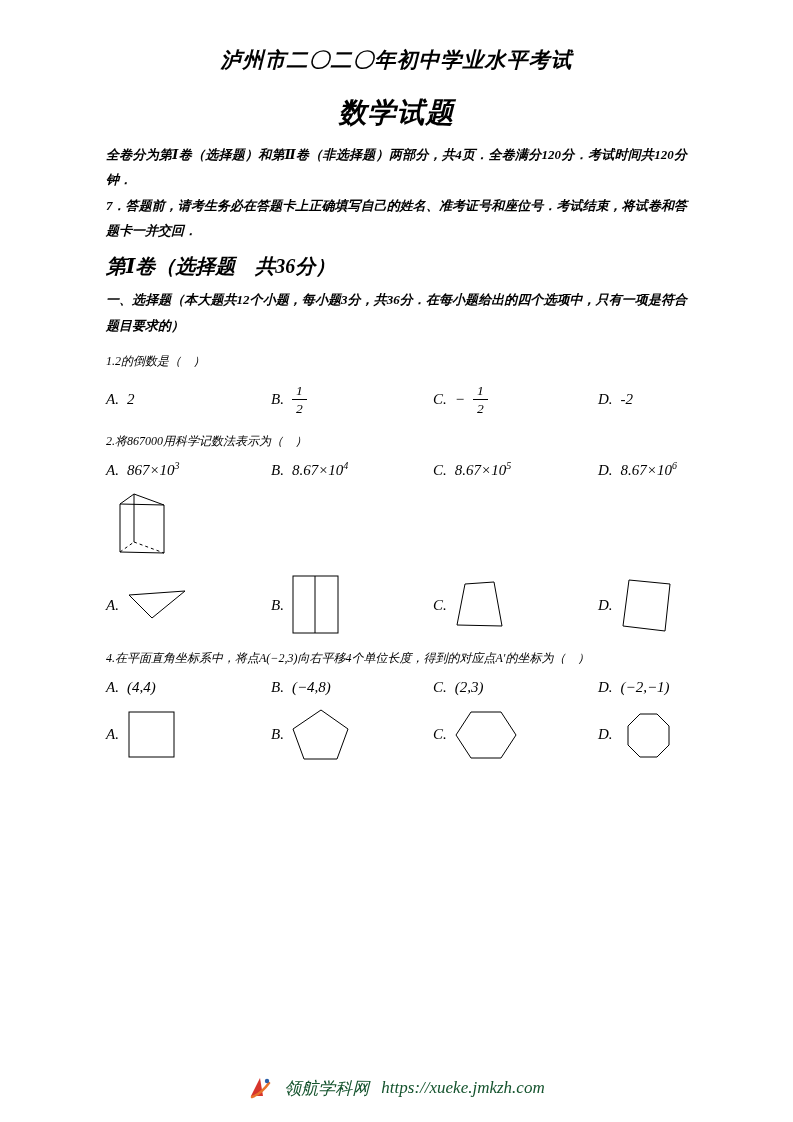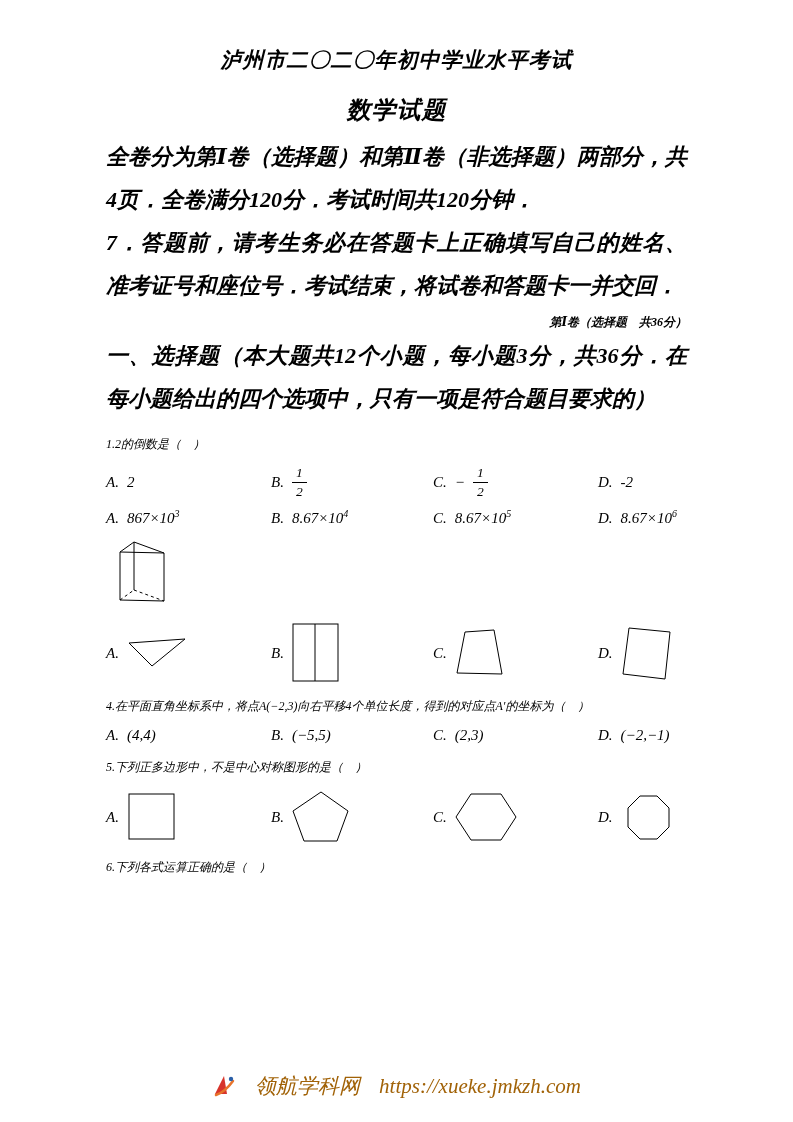--- a/index.html
+++ b/index.html
@@ -3,37 +3,37 @@
 <meta charset="utf-8">
 <style>
   * { margin:0; padding:0; box-sizing:border-box; }
   html,body { background:#ffffff; }
   .page {
     width:717px; height:1122px; position:relative; background:#fff; color:#000;
     font-family:"Liberation Serif","DejaVu Serif",serif; overflow:hidden; margin:2px auto;font-style:italic;
   }
   .content { padding:44px 68px 0 68px; }
   .title { font-size:21px; font-weight:bold; text-align:center; margin-bottom:20px; letter-spacing:1px; }
-  .subtitle { font-size:24px; font-weight:bold; text-align:center; margin-bottom:10px; letter-spacing:1px; }
-  .bold-par { font-size:22px; font-weight:bold; line-height:1.95; text-align:justify; }
-  .section-title { font-size:12px; font-weight:bold; text-align:right; line-height:2.1; margin-top:2px; }
+  .subtitle { font-size:28px; font-weight:bold; text-align:center; margin-bottom:10px; letter-spacing:1px; }
+  .bold-par { font-size:13px; font-weight:bold; line-height:1.95; text-align:justify; }
+  .section-title { font-size:20px; font-weight:bold; text-align:left; line-height:2.1; margin-top:2px; }
   .stem { font-size:12px; line-height:1.8; margin-top:13px; }
   .opt-row { display:grid; grid-template-columns:165px 162px 165px 1fr; font-size:15px; align-items:center; margin-top:9px; }
   .opt { display:flex; align-items:center; gap:8px; }
   .opt-val { white-space:nowrap; }
   .frac { display:inline-flex; flex-direction:column; align-items:center; font-size:13.5px; line-height:1.3; }
   .frac .num { padding:0 4px; border-bottom:1px solid #000; }
   sup.exp { font-size:10px; vertical-align:super; line-height:1; }
   .figure-block { margin:10px 0 2px 6px; }
   .fig-row { margin-top:12px; }
   svg.fig { display:block; }
   .footer {
     position:absolute; left:0; right:0; bottom:24px;
-    display:flex; justify-content:center; align-items:center; gap:19px;
-    color:#a16207; font-size:21px;
+    display:flex; justify-content:center; align-items:center; gap:12px;
+    color:#14532d; font-size:17px;
   }
 </style>
 </head>
 <body>
 
 <div class="page">
   <div class="content">
 
     <h1 class="title">泸州市二〇二〇年初中学业水平考试</h1>
     <h2 class="subtitle">数学试题</h2>
@@ -64,20 +64,21 @@
           <span class="num">1</span>
           <span class="den">2</span>
         </span>
       </div>
       <div class="opt">
         <span class="opt-label">D.</span>
         <span class="opt-val">-2</span>
       </div>
     </div>
 
+    <p class="stem">2.将867000用科学记数法表示为（　）</p>
     <div class="opt-row">
       <div class="opt">
         <span class="opt-label">A.</span>
         <span class="opt-val"><span>867×10</span><sup class="exp">3</sup></span>
       </div>
       <div class="opt">
         <span class="opt-label">B.</span>
         <span class="opt-val"><span>8.67×10</span><sup class="exp">4</sup></span>
       </div>
       <div class="opt">
@@ -130,33 +131,32 @@
     </div>
 
     <p class="stem">4.在平面直角坐标系中，将点A(−2,3)向右平移4个单位长度，得到的对应点A′的坐标为（　）</p>
     <div class="opt-row">
       <div class="opt">
         <span class="opt-label">A.</span>
         <span class="opt-val">(4,4)</span>
       </div>
       <div class="opt">
         <span class="opt-label">B.</span>
-        <span class="opt-val">(−5,5)</span>
+        <span class="opt-val">(−4,8)</span>
       </div>
       <div class="opt">
         <span class="opt-label">C.</span>
         <span class="opt-val">(2,3)</span>
       </div>
       <div class="opt">
         <span class="opt-label">D.</span>
         <span class="opt-val">(−2,−1)</span>
       </div>
     </div>
 
-    <p class="stem">5.下列正多边形中，不是中心对称图形的是（　）</p>
     <div class="opt-row fig-row">
       <div class="opt">
         <span class="opt-label">A.</span>
         <svg class="fig" width="50" height="50" viewBox="0 0 50 50">
           <rect x="2" y="2" width="45" height="45" fill="none" stroke="#000" stroke-width="1"></rect>
         </svg>
       </div>
       <div class="opt">
         <span class="opt-label">B.</span>
         <svg class="fig" width="58" height="52" viewBox="0 0 58 52">
@@ -170,21 +170,20 @@
         </svg>
       </div>
       <div class="opt">
         <span class="opt-label">D.</span>
         <svg class="fig" width="54" height="54" viewBox="0 0 54 54">
           <polygon points="48,18 36,6 19,6 7,18 7,37 19,49 36,49 48,37" fill="none" stroke="#000" stroke-width="1"></polygon>
         </svg>
       </div>
     </div>
 
-    <p class="stem">6.下列各式运算正确的是（　）</p>
 
   </div>
 
   <div class="footer">
     <svg width="24" height="24" viewBox="0 0 24 24">
       <polygon points="3,20 12,2 15,20" fill="#d7342b"></polygon>
       <path d="M4,21 Q13,18 21,7" fill="none" stroke="#e8742c" stroke-width="2.5" stroke-linecap="round"></path>
       <circle cx="19" cy="5" r="2.2" fill="#2a5fa8"></circle>
     </svg>
     <span>领航学科网</span>

